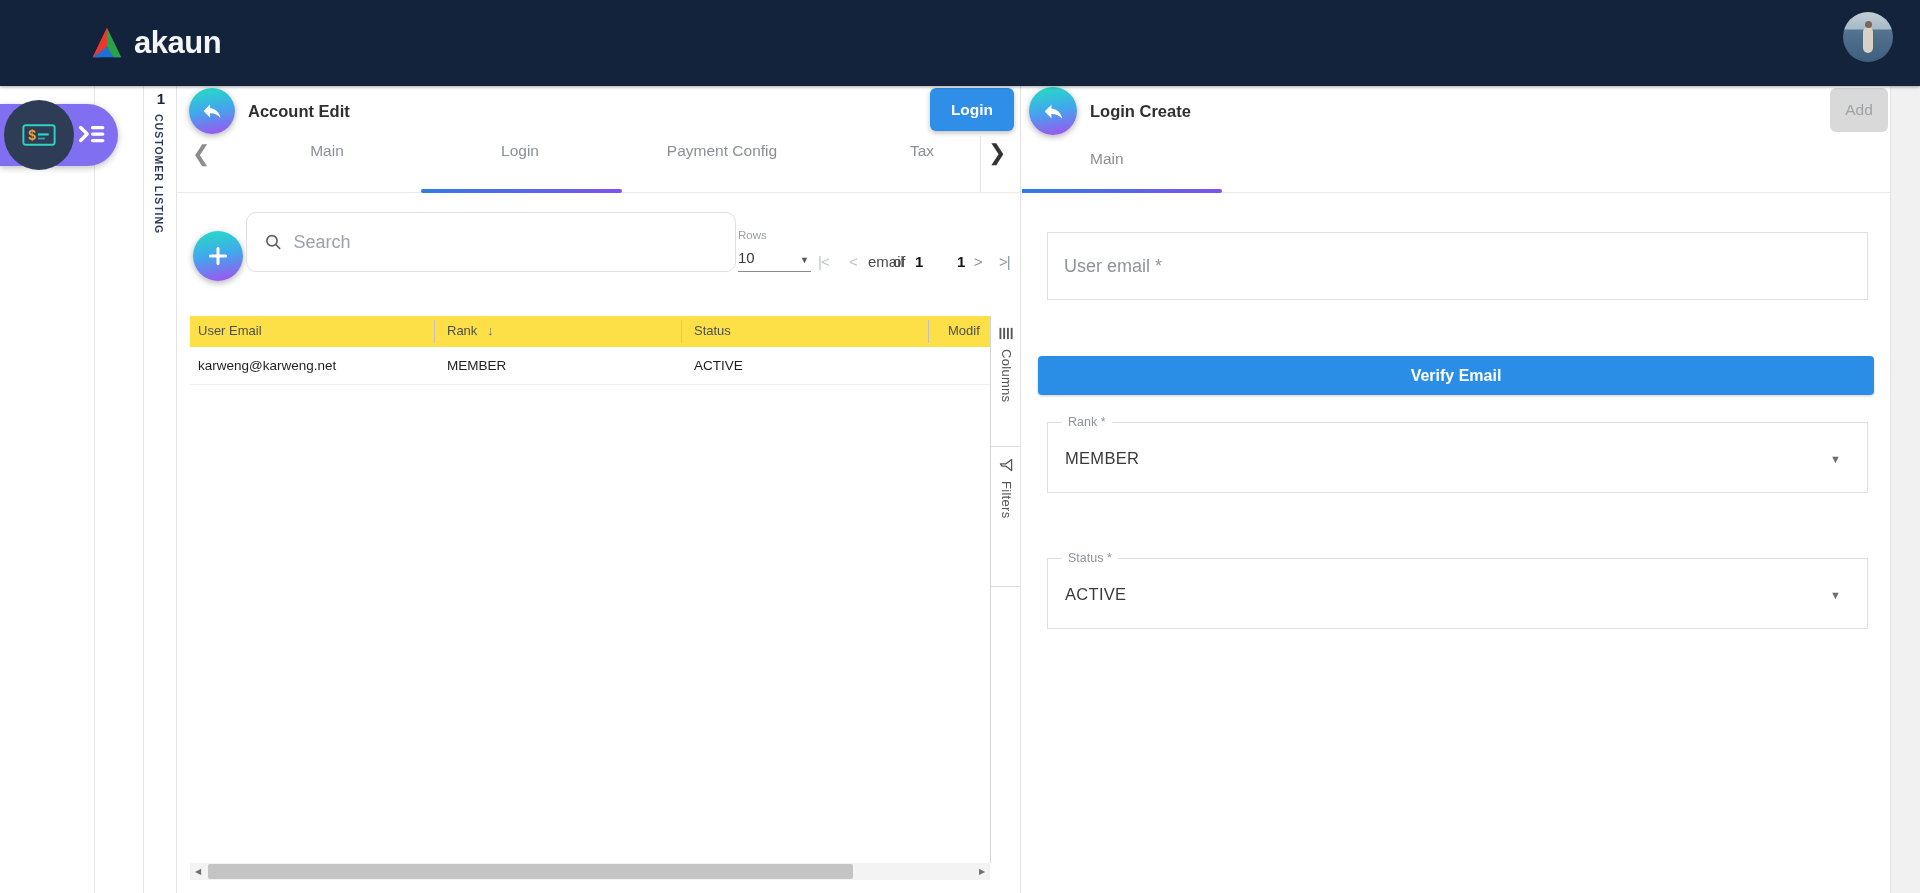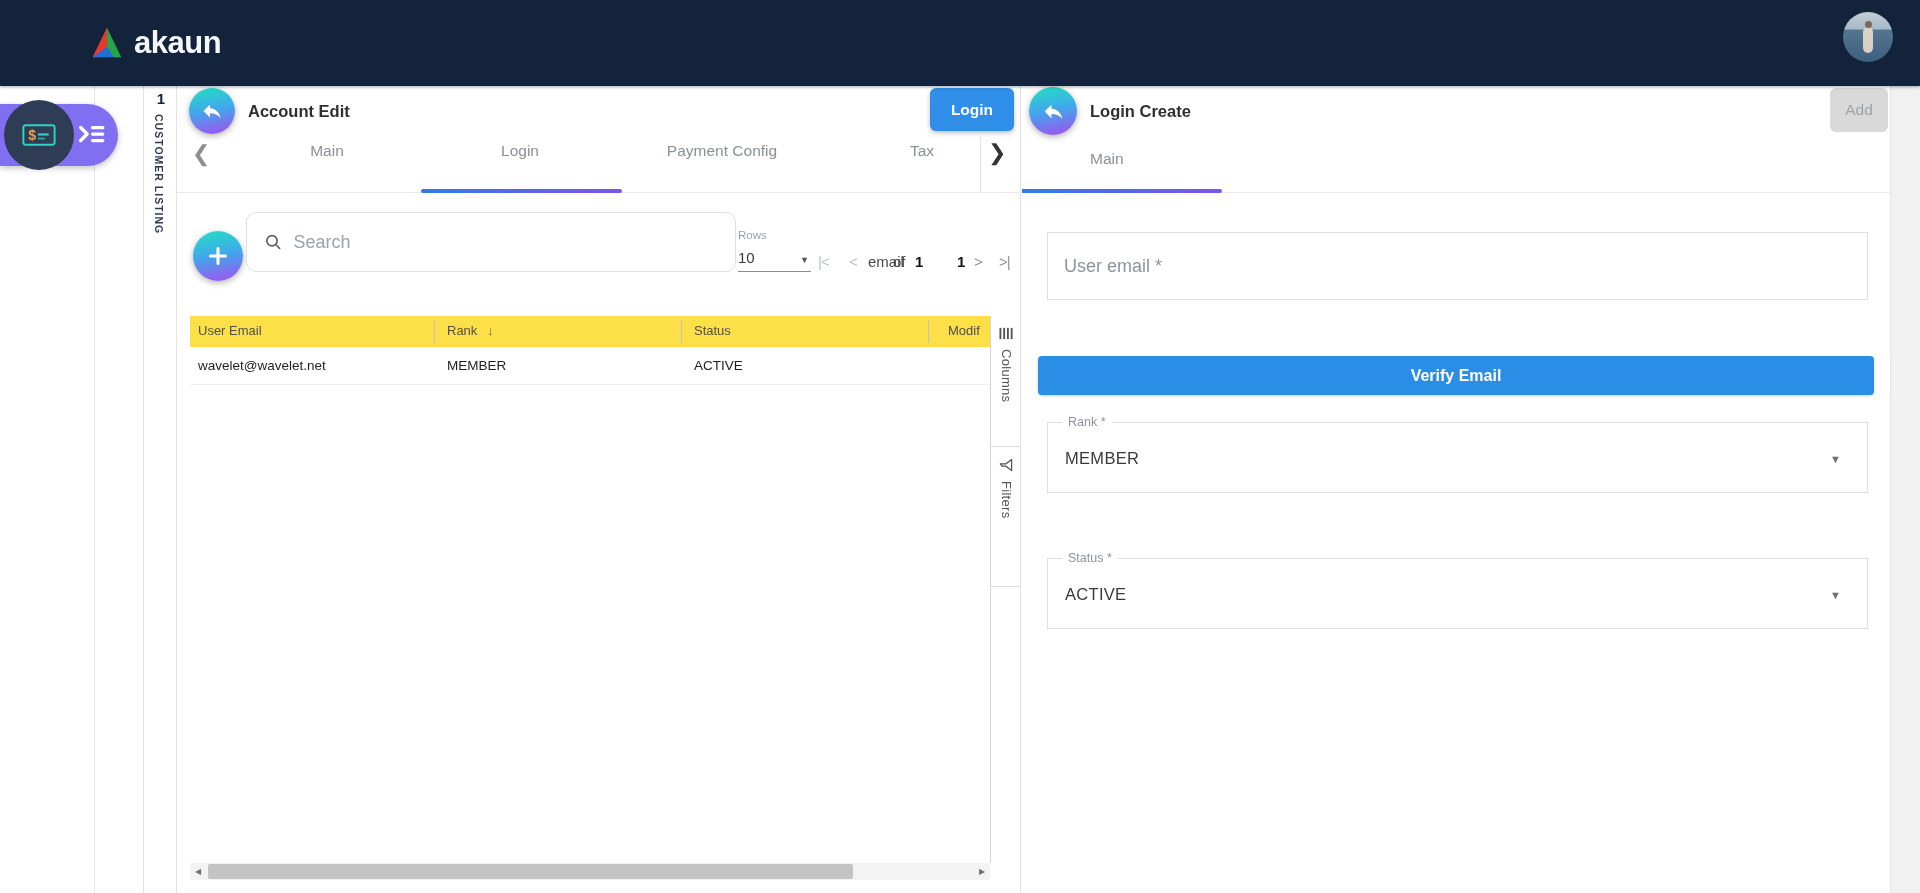--- a/index.html
+++ b/index.html
@@ -305,21 +305,21 @@
         <span style="margin-left:6px;color:#6a6a6a">↓</span>
       </div>
       <div class="hc" style="left:504px">Status</div>
       <div class="hc" style="left:758px">Modif</div>
       <div class="hsep" style="left:244px"></div>
       <div class="hsep" style="left:491px"></div>
       <div class="hsep" style="left:738px"></div>
     </div>
 
     <div class="abs trow">
-      <div class="tc" style="left:8px">wavelet@wavelet.net</div>
+      <div class="tc" style="left:8px">karweng@karweng.net</div>
       <div class="tc" style="left:257px">MEMBER</div>
       <div class="tc" style="left:504px">ACTIVE</div>
     </div>
 
     <div class="abs hscroll">
       <div class="hs-arrow" style="left:0">◀</div>
       <div class="hs-thumb"></div>
       <div class="hs-arrow" style="right:0">▶</div>
     </div>
 

